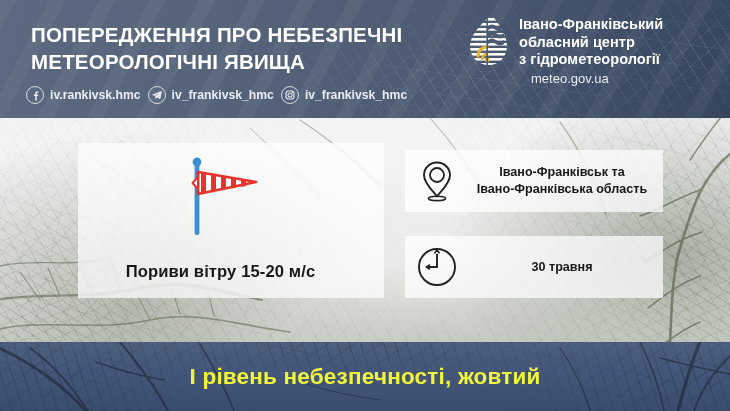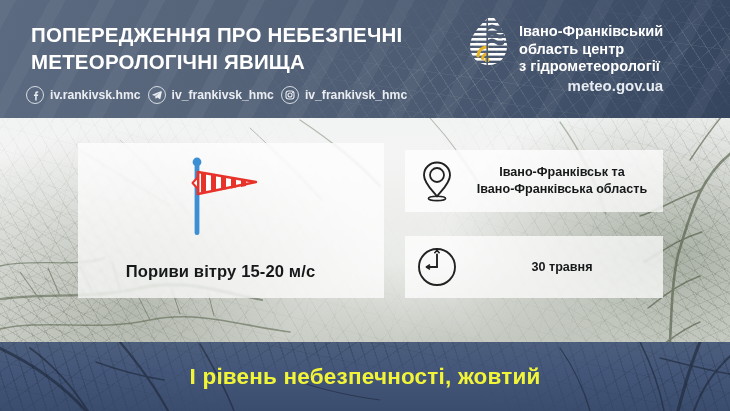--- a/index.html
+++ b/index.html
@@ -111,39 +111,38 @@
     flex:0 0 auto;
   }
   .social .ring svg { display:block; }
 
   
   .logo-block {
     position:absolute; left:468px; top:14px;
     display:flex; align-items:flex-start; gap:11px;
   }
   .logo-mark { width:40px; height:54px; flex:0 0 auto; }
-  .logo-text { padding-top:2px;margin-top:7px; }
+  .logo-text { padding-top:2px; }
   .logo-text .l {
     display:block;
     color:#ffffff;
     font-size:14.6px;
     font-weight:bold;
     line-height:17.6px;
     white-space:nowrap;
   }
   .logo-text .site {
     display:block;
     color:#e7ecf1;
-    font-size:15px;
-    font-weight:bold;
+    font-size:13px;
+    font-weight:normal;
     line-height:18px;
     margin-top:1px;
     padding-left:12px;
     white-space:nowrap;
-    text-align:right;
   }
 
   
   .panel {
     position:absolute;
     background:rgba(255,255,255,.72);
     backdrop-filter:blur(1px);
   }
   .panel-main {
     left:78px; top:143px;
@@ -329,21 +328,21 @@
             <path d="M19 33 A 9 9 0 0 0 10 42"></path>
             <path d="M19 40 A 4.4 4.4 0 0 0 14.6 44.4"></path>
           </g>
           <circle cx="19" cy="46" r="2.4" fill="#e8b427"></circle>
 
           <path d="M19.2 0 L19.2 54" stroke="#4c5b72" stroke-width="1.6"></path>
         </g>
       </svg>
       <div class="logo-text">
         <span class="l">Івано-Франківський</span>
-        <span class="l">область центр</span>
+        <span class="l">обласний центр</span>
         <span class="l">з гідрометеорології</span>
         <span class="site">meteo.gov.ua</span>
       </div>
     </div>
   </div>
 
   <div class="panel panel-main">
     <div class="windsock-wrap">
       <svg width="100" height="90" viewBox="0 0 100 90">
 

